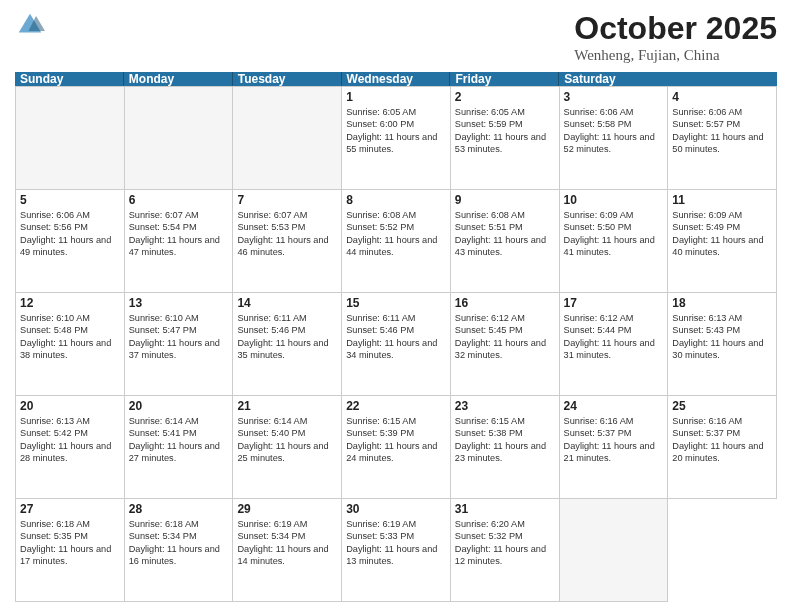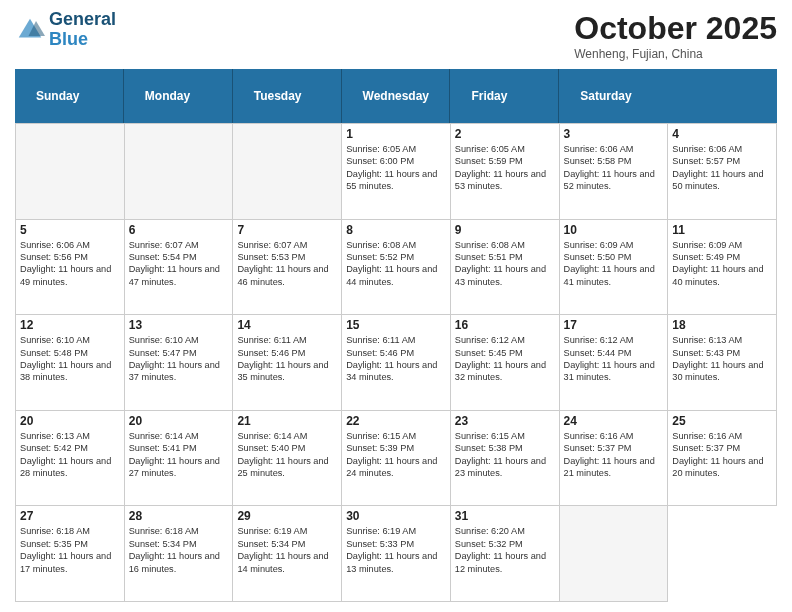--- a/index.html
+++ b/index.html
@@ -40,41 +40,41 @@
     }
     .title-block {
       text-align: left;
     }
     .month-title {
       font-size: 32px;
       font-weight: bold;
       color: #222;
     }
     .location {
-      font-size: 12px;
+      font-size: 15px;
       color: #555;
+      font-family: Liberation Serif, serif;
     }
     .calendar {
       flex: 1;
       display: flex;
       flex-direction: column;
     }
     .cal-header {
       display: grid;
       grid-template-columns: repeat(7, 1fr);
       background: #2471a3;
     }
     .cal-header-cell {
       color: #fff;
       font-size: 12px;
       font-weight: bold;
-      padding: 20px 5px;
+      padding: 0 5px;
       text-align: left;
       border-right: 1px solid #1a5276;
-      margin-left: 16px;
     }
     .cal-header-cell:last-child { border-right: none; }
     .cal-body {
       flex: 1;
       display: grid;
       grid-template-columns: repeat(7, 1fr);
       grid-template-rows: repeat(5, 1fr);
       border-left: 1px solid #ccc;
       border-top: 1px solid #ccc;
     }
@@ -105,24 +105,20 @@
 </head>
 <body>
 
 <div class="container">
   <div class="header">
     <div class="logo">
       <svg class="logo-icon" viewBox="0 0 40 40">
         <polygon points="20,5 35,30 5,30" fill="#2e86c1" opacity="0.7"></polygon>
         <polygon points="28,8 40,28 18,28" fill="#1a5276" opacity="0.5"></polygon>
       </svg>
-      <div class="logo-text">
-        <div>General</div>
-        <div style="color:#2e86c1">Blue</div>
-      </div>
     </div>
     <div class="title-block">
       <div class="month-title">October 2025</div>
       <div class="location">Wenheng, Fujian, China</div>
     </div>
   </div>
 
   <div class="calendar">
     <div class="cal-header">
     <div class="cal-header-cell">Sunday</div>

